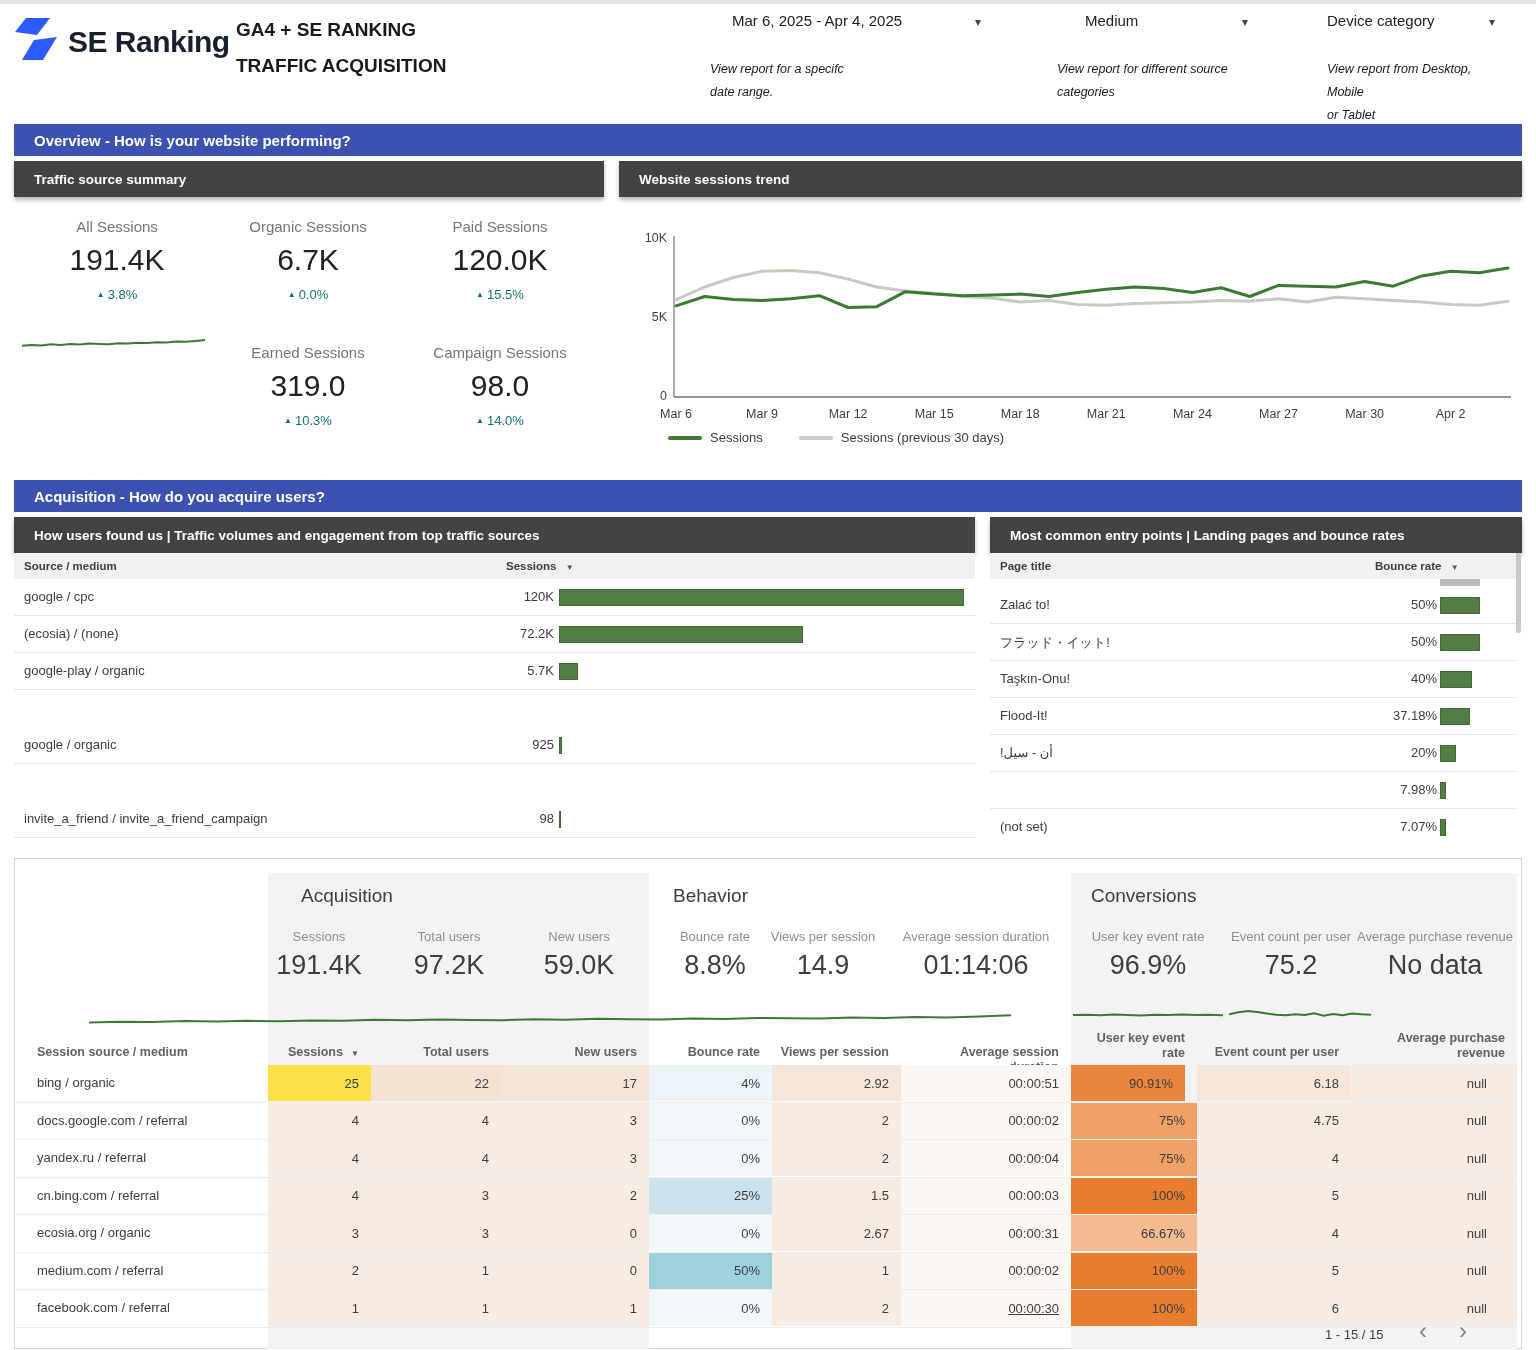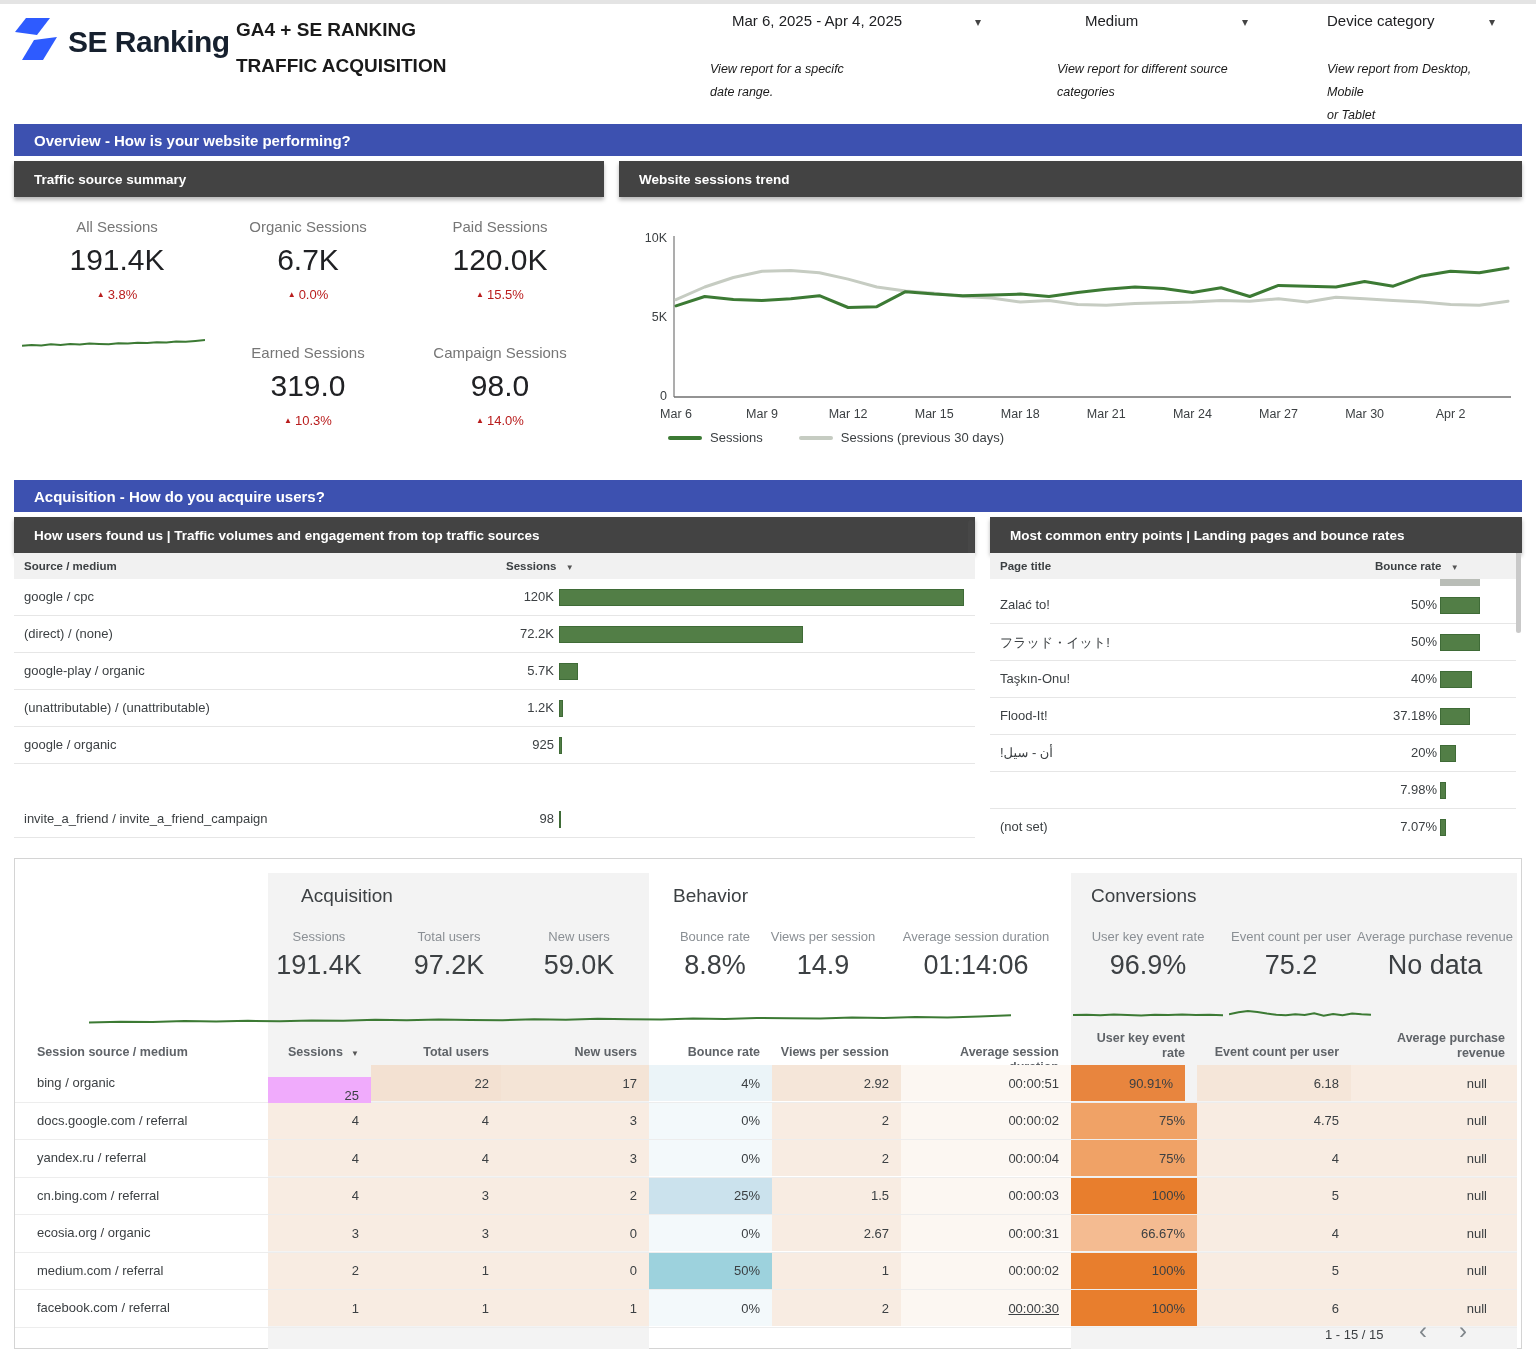--- a/index.html
+++ b/index.html
@@ -20,21 +20,21 @@
   
   .banner { left:14px; width:1508px; height:32px; background:#3d51b0; color:#fff;
     font-size:15px; font-weight:700; display:flex; align-items:center; padding-left:20px; }
   .secbar { height:36px; background:#434343; color:#fff; font-size:13.5px; font-weight:700;
     display:flex; align-items:center; padding-left:20px; box-shadow:0 3px 4px rgba(0,0,0,0.28); }
 
   
   .sc { text-align:center; }
   .sc-label { font-size:15px; color:#767676; }
   .sc-value { font-size:30px; color:#202124; margin-top:8px; }
-  .sc-delta { font-size:13px; color:#b91c1c; margin-top:10px; }
+  .sc-delta { font-size:13px; color:#0f766e; margin-top:10px; }
   .sc-delta .arr { font-size:8px; vertical-align:2px; margin-right:3px; }
 
   
   .legend { display:flex; align-items:center; gap:14px; font-size:13px; color:#3c4043; }
   .legend .item { display:flex; align-items:center; gap:8px; margin-right:22px; }
   .legend .swatch { width:34px; height:4px; border-radius:2px; }
 
   
   .thead { background:#f1f1f1; height:26px; font-size:11.5px; font-weight:700; color:#3c4043;
     display:flex; align-items:center; }
@@ -177,33 +177,28 @@
         <span class="sortcaret">▼</span>
       </span>
     </div>
     <div id="sources-rows" style="position:relative; height:266px;">
         <div class="srow" style="top: 0px;">
           <div class="lbl">google / cpc</div>
           <div class="val" style="left: 440px; width: 100px;">120K</div>
           <div class="bar" style="left: 545px; width: 405px;"></div>
         </div>
         <div class="srow" style="top: 37px;">
-          <div class="lbl">(direct) / (none)</div>
+          <div class="lbl">(ecosia) / (none)</div>
           <div class="val" style="left: 440px; width: 100px;">72.2K</div>
           <div class="bar" style="left: 545px; width: 243.7px;"></div>
         </div>
         <div class="srow" style="top: 74px;">
           <div class="lbl">google-play / organic</div>
           <div class="val" style="left: 440px; width: 100px;">5.7K</div>
           <div class="bar" style="left: 545px; width: 19.2px;"></div>
-        </div>
-        <div class="srow" style="top: 111px;">
-          <div class="lbl">(unattributable) / (unattributable)</div>
-          <div class="val" style="left: 440px; width: 100px;">1.2K</div>
-          <div class="bar" style="left: 545px; width: 4px;"></div>
         </div>
         <div class="srow" style="top: 148px;">
           <div class="lbl">google / organic</div>
           <div class="val" style="left: 440px; width: 100px;">925</div>
           <div class="bar" style="left: 545px; width: 3.1px;"></div>
         </div>
         <div class="srow" style="top: 222px;">
           <div class="lbl">invite_a_friend / invite_a_friend_campaign</div>
           <div class="val" style="left: 440px; width: 100px;">98</div>
           <div class="bar" style="left: 545px; width: 1px;"></div>
@@ -321,21 +316,21 @@
         <div class="abs dth" style="left: 617px; top: 186px; width: 128px; white-space: pre-line;">Bounce rate</div>
         <div class="abs dth" style="left: 746px; top: 186px; width: 128px; white-space: pre-line;">Views per session</div>
         <div class="abs dth" style="left: 916px; top: 186px; width: 128px; white-space: pre-line;">Average session duration</div>
         <div class="abs dth" style="left: 1042px; top: 172px; width: 128px; white-space: pre-line;">User key event
 rate</div>
         <div class="abs dth" style="left: 1196px; top: 186px; width: 128px; white-space: pre-line;">Event count per user</div>
         <div class="abs dth" style="left: 1362px; top: 172px; width: 128px; white-space: pre-line;">Average purchase
 revenue</div>
         <div class="abs" style="left: 0px; top: 206px; width: 1502px; height: 37.5px; border-bottom: 1px solid rgb(237, 237, 237);">
           <div class="abs drow-lbl" style="left: 22px; top: 10px;">bing / organic</div>
-          <div class="dcell" style="left: 253px; width: 103px; top: 12px; background: #f0abfc;">25</div>
+          <div class="dcell" style="left: 253px; width: 103px; top: 0px; background: #fde047;">25</div>
           <div class="dcell" style="left: 356px; width: 130px; top: 0px; background: rgb(243, 225, 210);">22</div>
           <div class="dcell" style="left: 486px; width: 148px; top: 0px; background: rgb(244, 228, 214);">17</div>
           <div class="dcell" style="left: 634px; width: 123px; top: 0px; background: rgb(235, 244, 248);">4%</div>
           <div class="dcell" style="left: 757px; width: 129px; top: 0px; background: rgb(245, 230, 217);">2.92</div>
           <div class="dcell" style="left: 886px; width: 170px; top: 0px; background: rgb(252, 247, 242);">00:00:51</div>
           <div class="dcell" style="left: 1056px; width: 114px; top: 0px; background: rgb(232, 133, 62);">90.91%</div>
           <div class="dcell" style="left: 1182px; width: 154px; top: 0px; background: rgb(245, 230, 217);">6.18</div>
           <div class="dcell" style="left: 1336px; width: 166px; top: 0px; background: rgb(248, 236, 226); padding-right: 30px;">null</div>
         </div>
         <div class="abs" style="left: 0px; top: 243.5px; width: 1502px; height: 37.5px; border-bottom: 1px solid rgb(237, 237, 237);">

